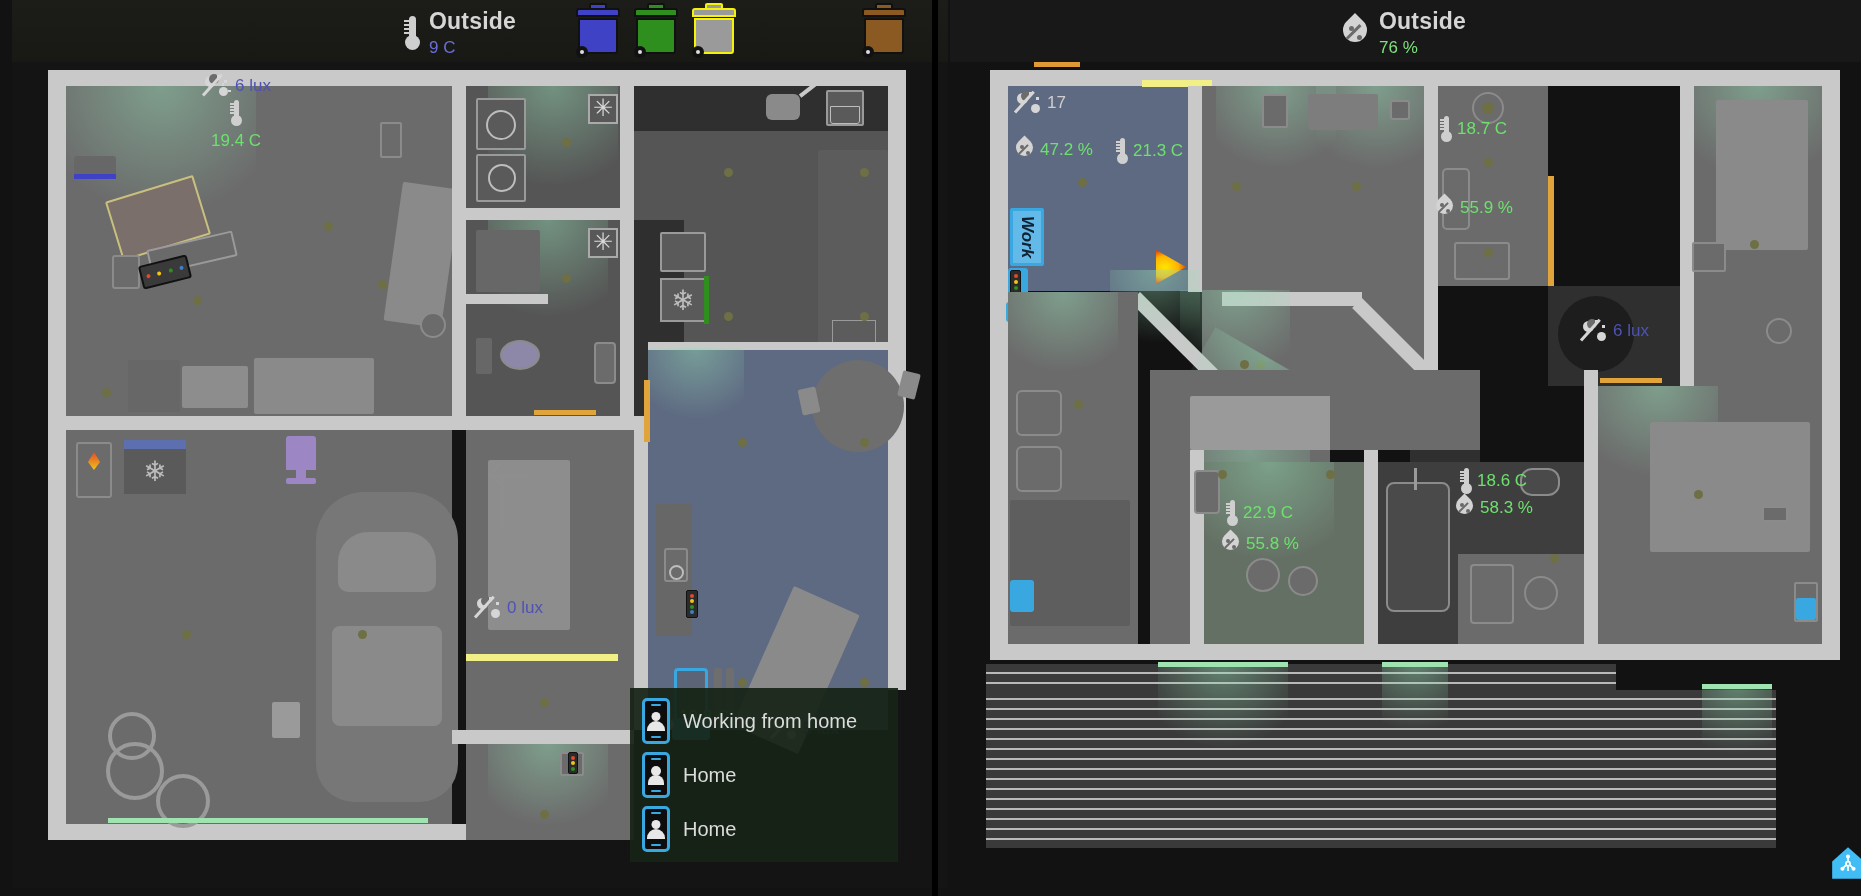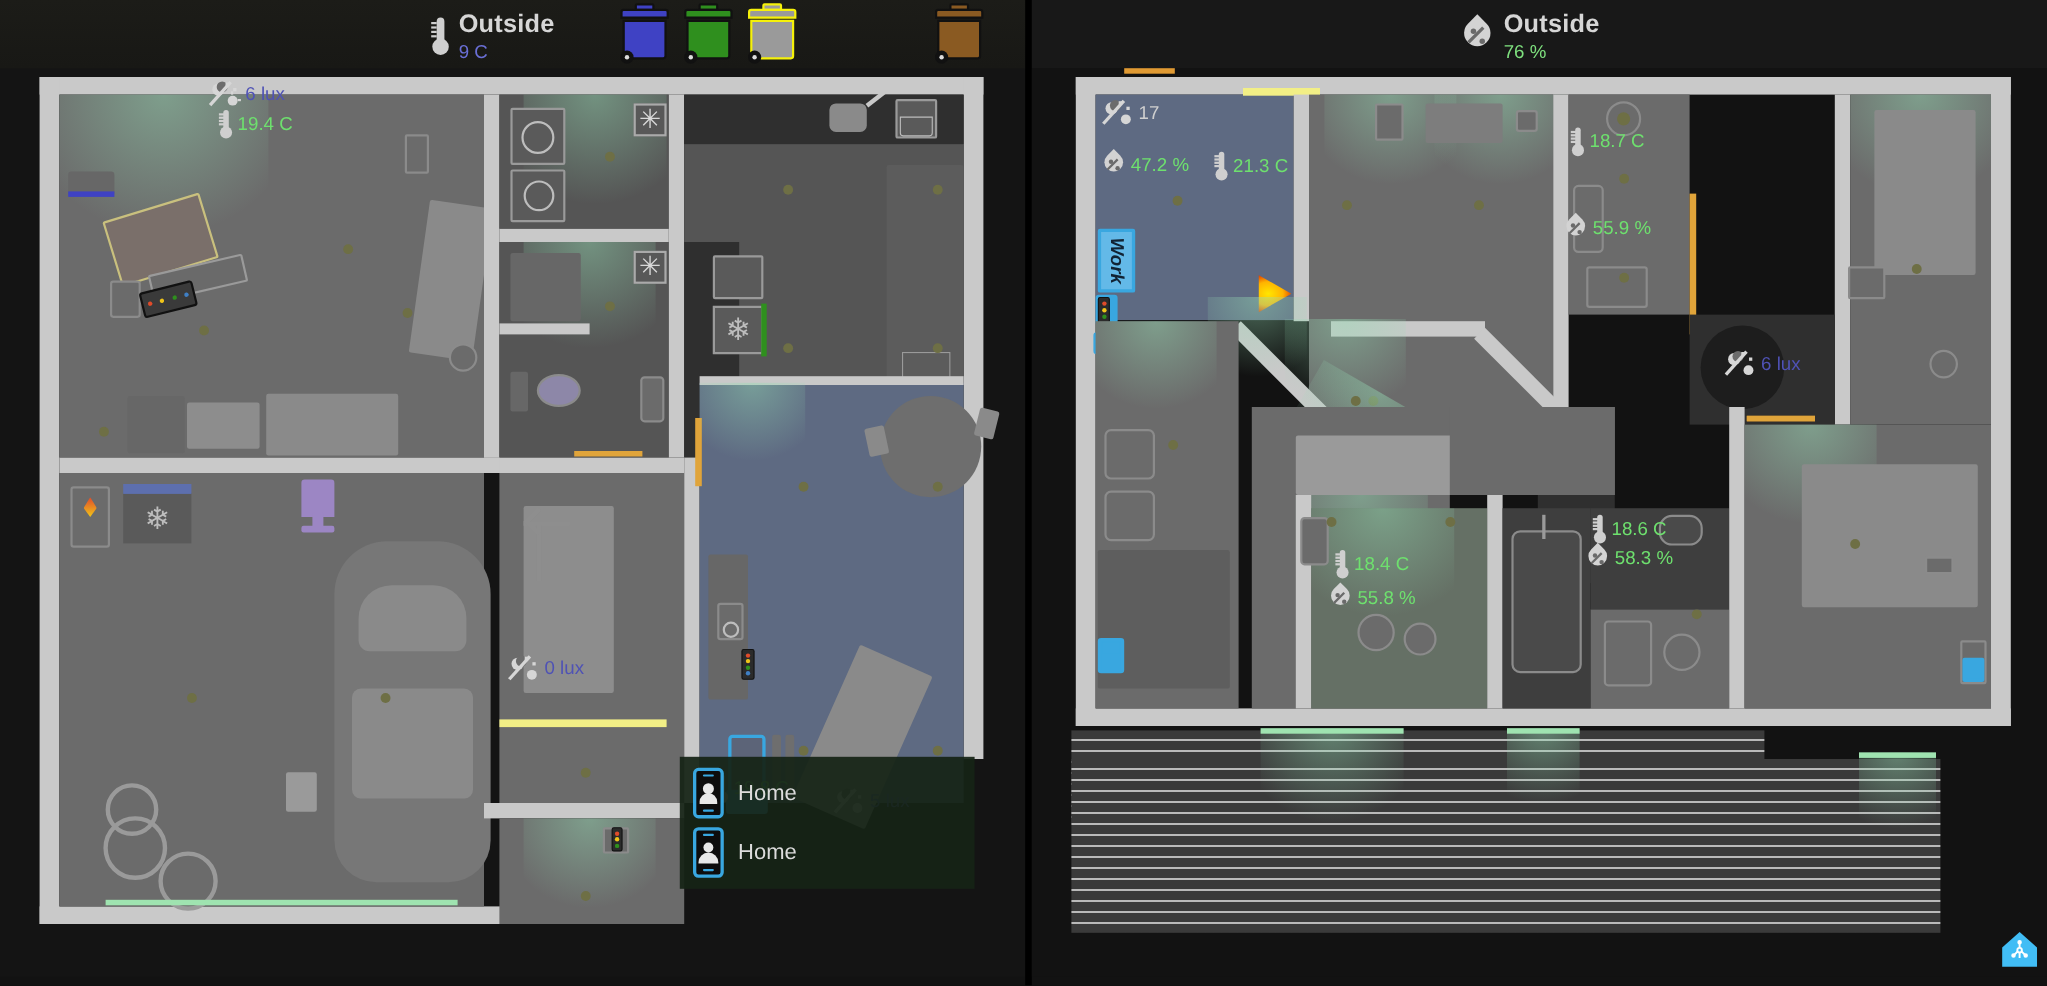--- a/index.html
+++ b/index.html
@@ -1,19 +1,19 @@
 <!DOCTYPE html>
 <html><head>
 <meta charset="utf-8">
 <style>
   html,body{margin:0;padding:0;background:#111;}
   body{width:1861px;height:896px;overflow:hidden;font-family:"Liberation Sans",sans-serif;}
   #app{position:relative;width:1861px;height:896px;background:#121212;}
 
-  .panel{position:absolute;top:0;height:888px;overflow:hidden;}
+  .panel{position:absolute;top:0;height:888px;overflow:hidden;margin-left:12px;}
   #panel-left{left:0;width:936px;background:#141414;}
   #panel-right{left:938px;width:923px;background:#121212;}
   .panel-divider{position:absolute;left:932px;top:0;width:6px;height:896px;background:#000;}
 
   
   .topbar{position:absolute;left:0;top:0;width:100%;height:62px;background:#181818;}
   #panel-left .topbar{background:linear-gradient(#1c1c18,#181815);}
   .hdr{position:absolute;display:flex;align-items:center;gap:9px;}
   .hdr-texts{display:flex;flex-direction:column;line-height:1;}
   .hdr-title{font-size:23px;font-weight:bold;color:#d6d6d6;letter-spacing:.2px;}
@@ -213,21 +213,21 @@
           <span class="moon"></span>
             <span class="sun"></span>
           <span class="star" style="left:13px;top:0"></span>
             <span class="star" style="left:20px;top:5px"></span>
           <span class="ray" style="right:6px;bottom:11px"></span>
             <span class="ray" style="right:-1px;bottom:5px;width:3px;height:2px"></span>
           <span class="slash"></span>
         </span>
         <span class="txt label-blue">6 lux</span>
       </div>
-      <div class="sensor" style="left:163px;top:30px;">
+      <div class="sensor" style="left:163px;top:30px;flex-direction:column;">
         <span class="ico-therm" style="width:12px;height:26px">
           <span class="stem" style="left:4px;width:5px;height:18px"></span>
             <span class="bulb" style="left:1px;width:11px;height:11px"></span>
           <i style="top:3px"></i>
             <i style="top:6px"></i>
             <i style="top:9px"></i>
             <i style="top:12px"></i>
         </span>
         <span class="txt label-green">19.4 C</span>
       </div>
@@ -372,20 +372,31 @@
           <i style="background:#2f8f1e"></i>
       </div>
       <div class="dot" style="left:492px;top:740px;"></div>
     </div>
 
     <div id="person-list">
       <div class="person-row">
         <span class="phone">
           <span class="spk"></span>
             <span class="hm"></span>
+          <span class="av">
+              <span class="h"></span>
+              <span class="b"></span>
+            </span>
+        </span>
+        <span class="person-label">Working from home</span>
+      </div>
+      <div class="person-row">
+        <span class="phone">
+          <span class="spk"></span>
+            <span class="hm"></span>
           <span class="av f">
               <span class="h"></span>
               <span class="b"></span>
             </span>
         </span>
         <span class="person-label">Home</span>
       </div>
       <div class="person-row">
         <span class="phone">
           <span class="spk"></span>
@@ -564,21 +575,21 @@
 
       <div class="sensor" style="left:236px;top:430px;">
         <span class="ico-therm" style="width:12px;height:26px">
           <span class="stem" style="left:4px;width:5px;height:18px"></span>
             <span class="bulb" style="left:1px;width:11px;height:11px"></span>
           <i style="top:3px"></i>
             <i style="top:6px"></i>
             <i style="top:9px"></i>
             <i style="top:12px"></i>
         </span>
-        <span class="txt label-green">18.4 C</span>
+        <span class="txt label-green">22.9 C</span>
       </div>
       <div class="sensor" style="left:230px;top:462px;">
         <span class="ico-drop sm">
           <span class="d"></span>
             <span class="p1"></span>
             <span class="p2"></span>
             <span class="sl"></span>
         </span>
         <span class="txt label-green">55.8 %</span>
       </div>

